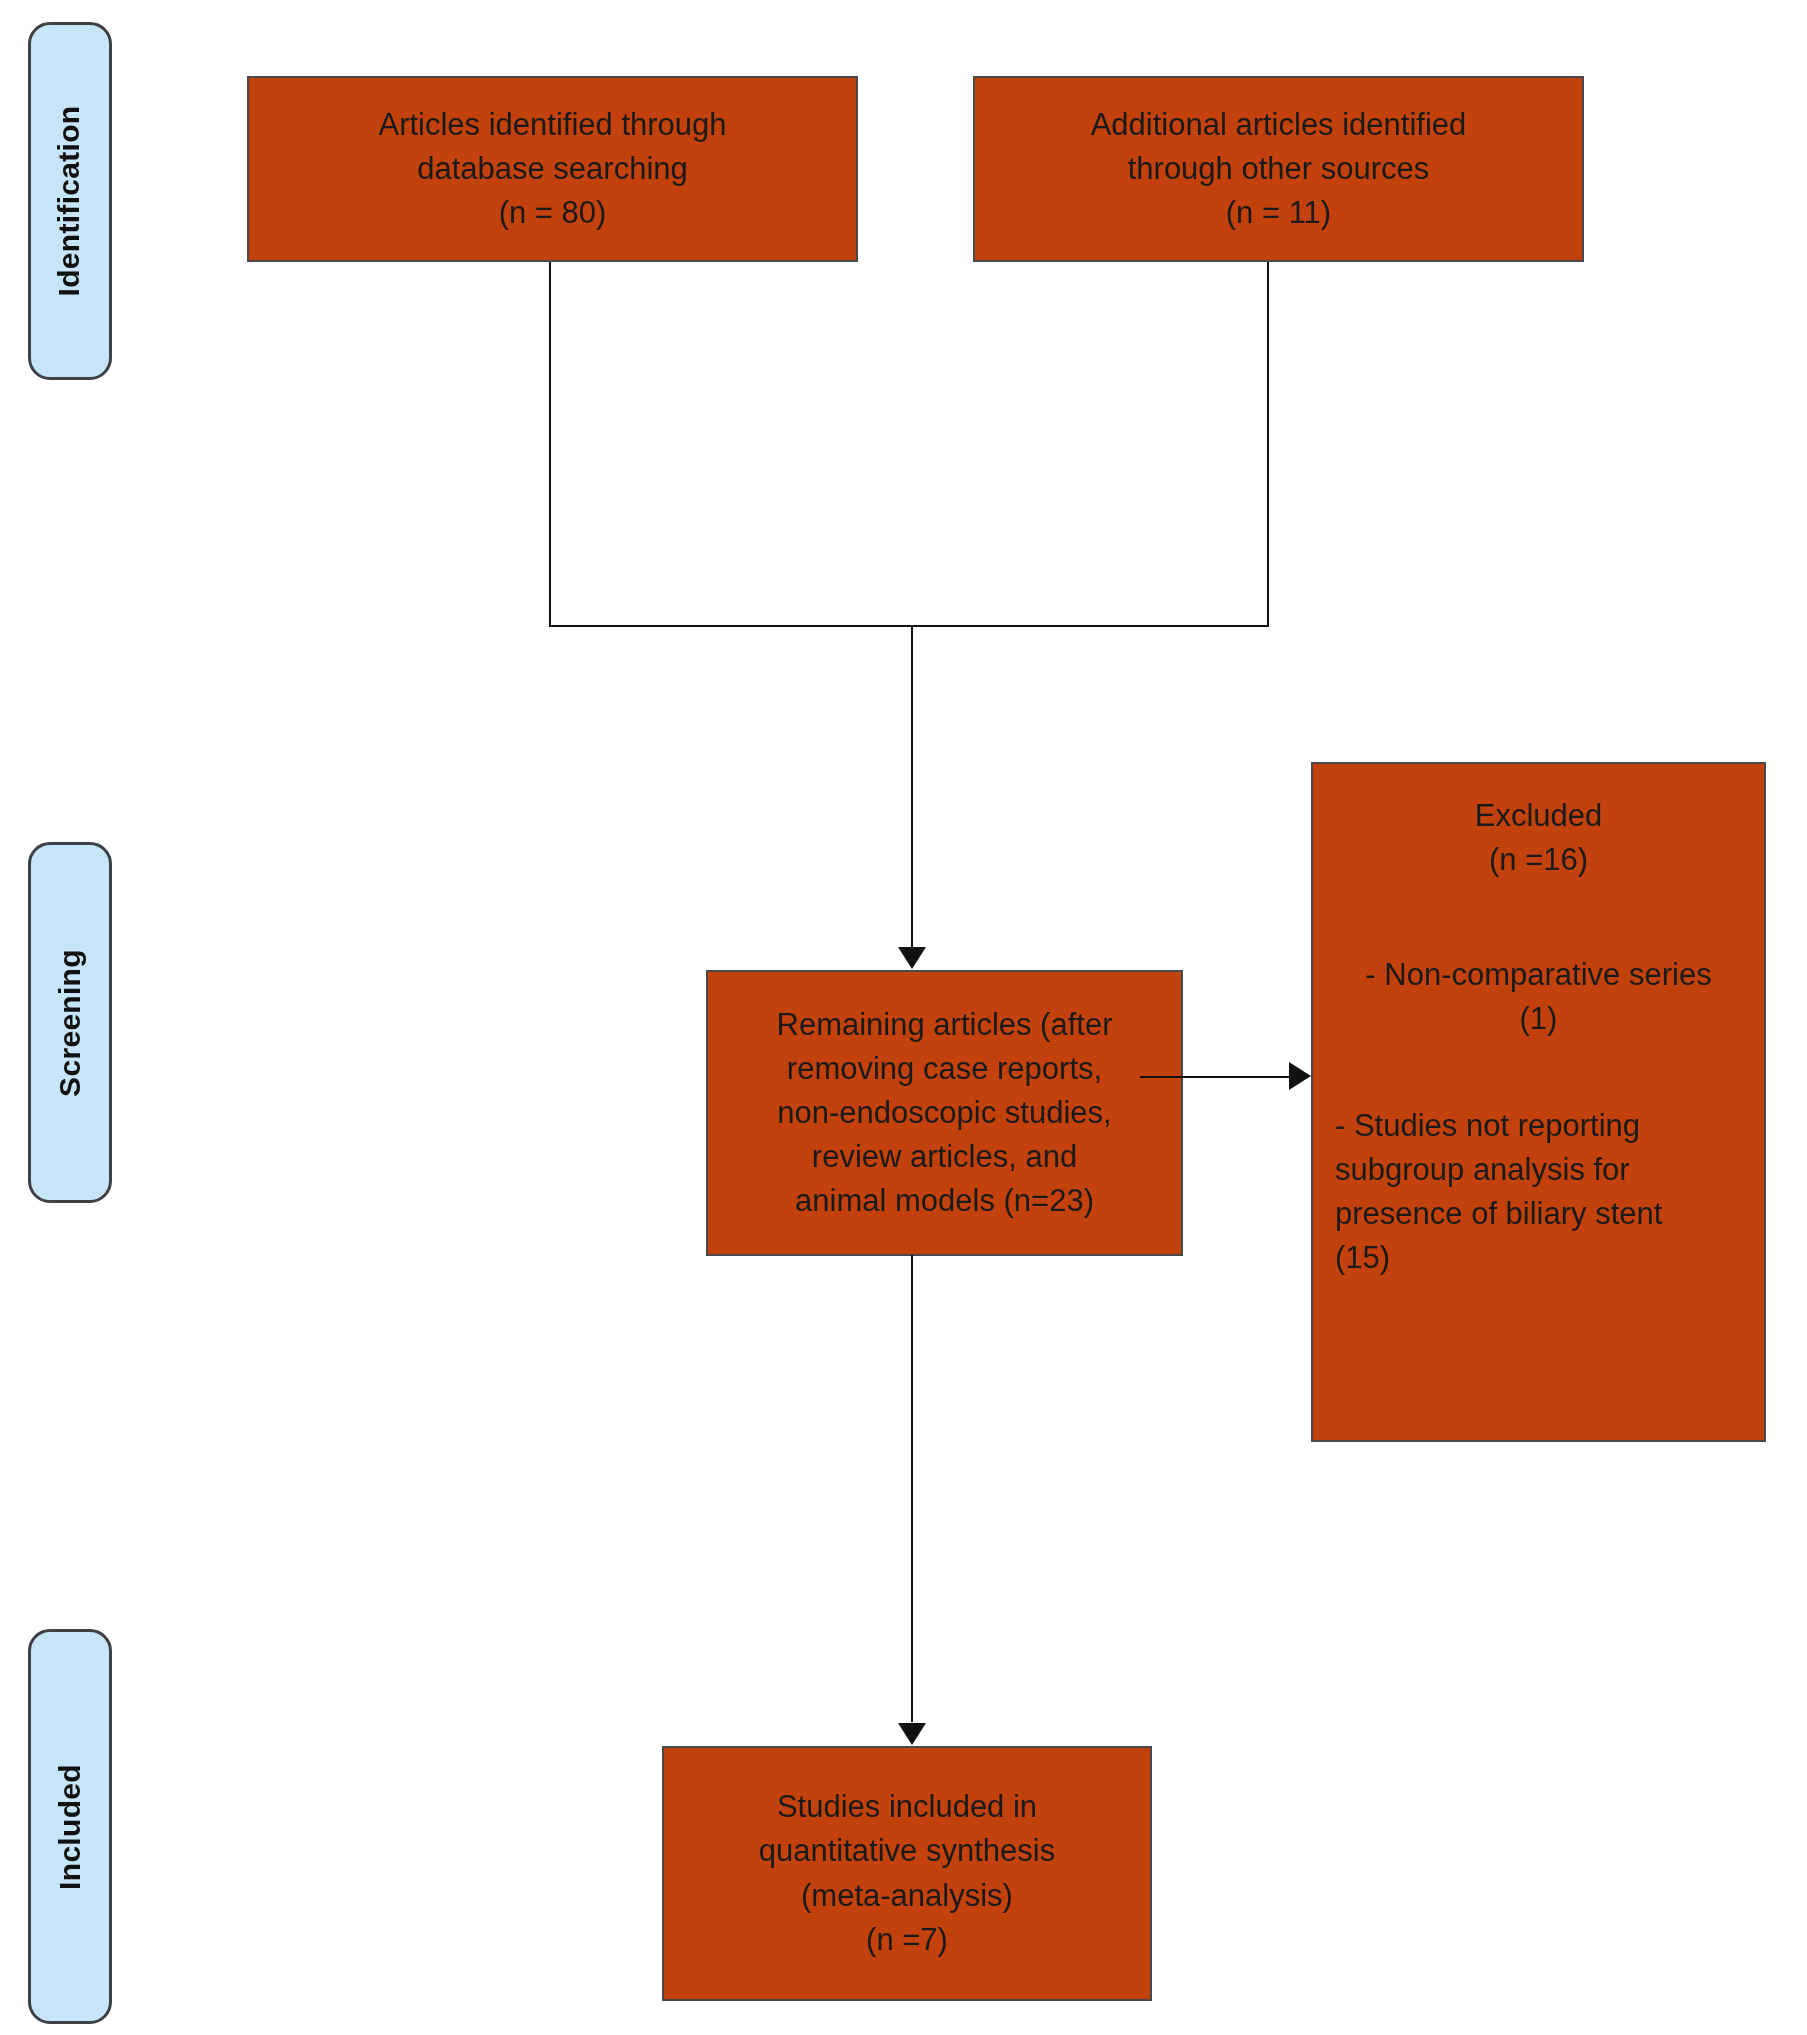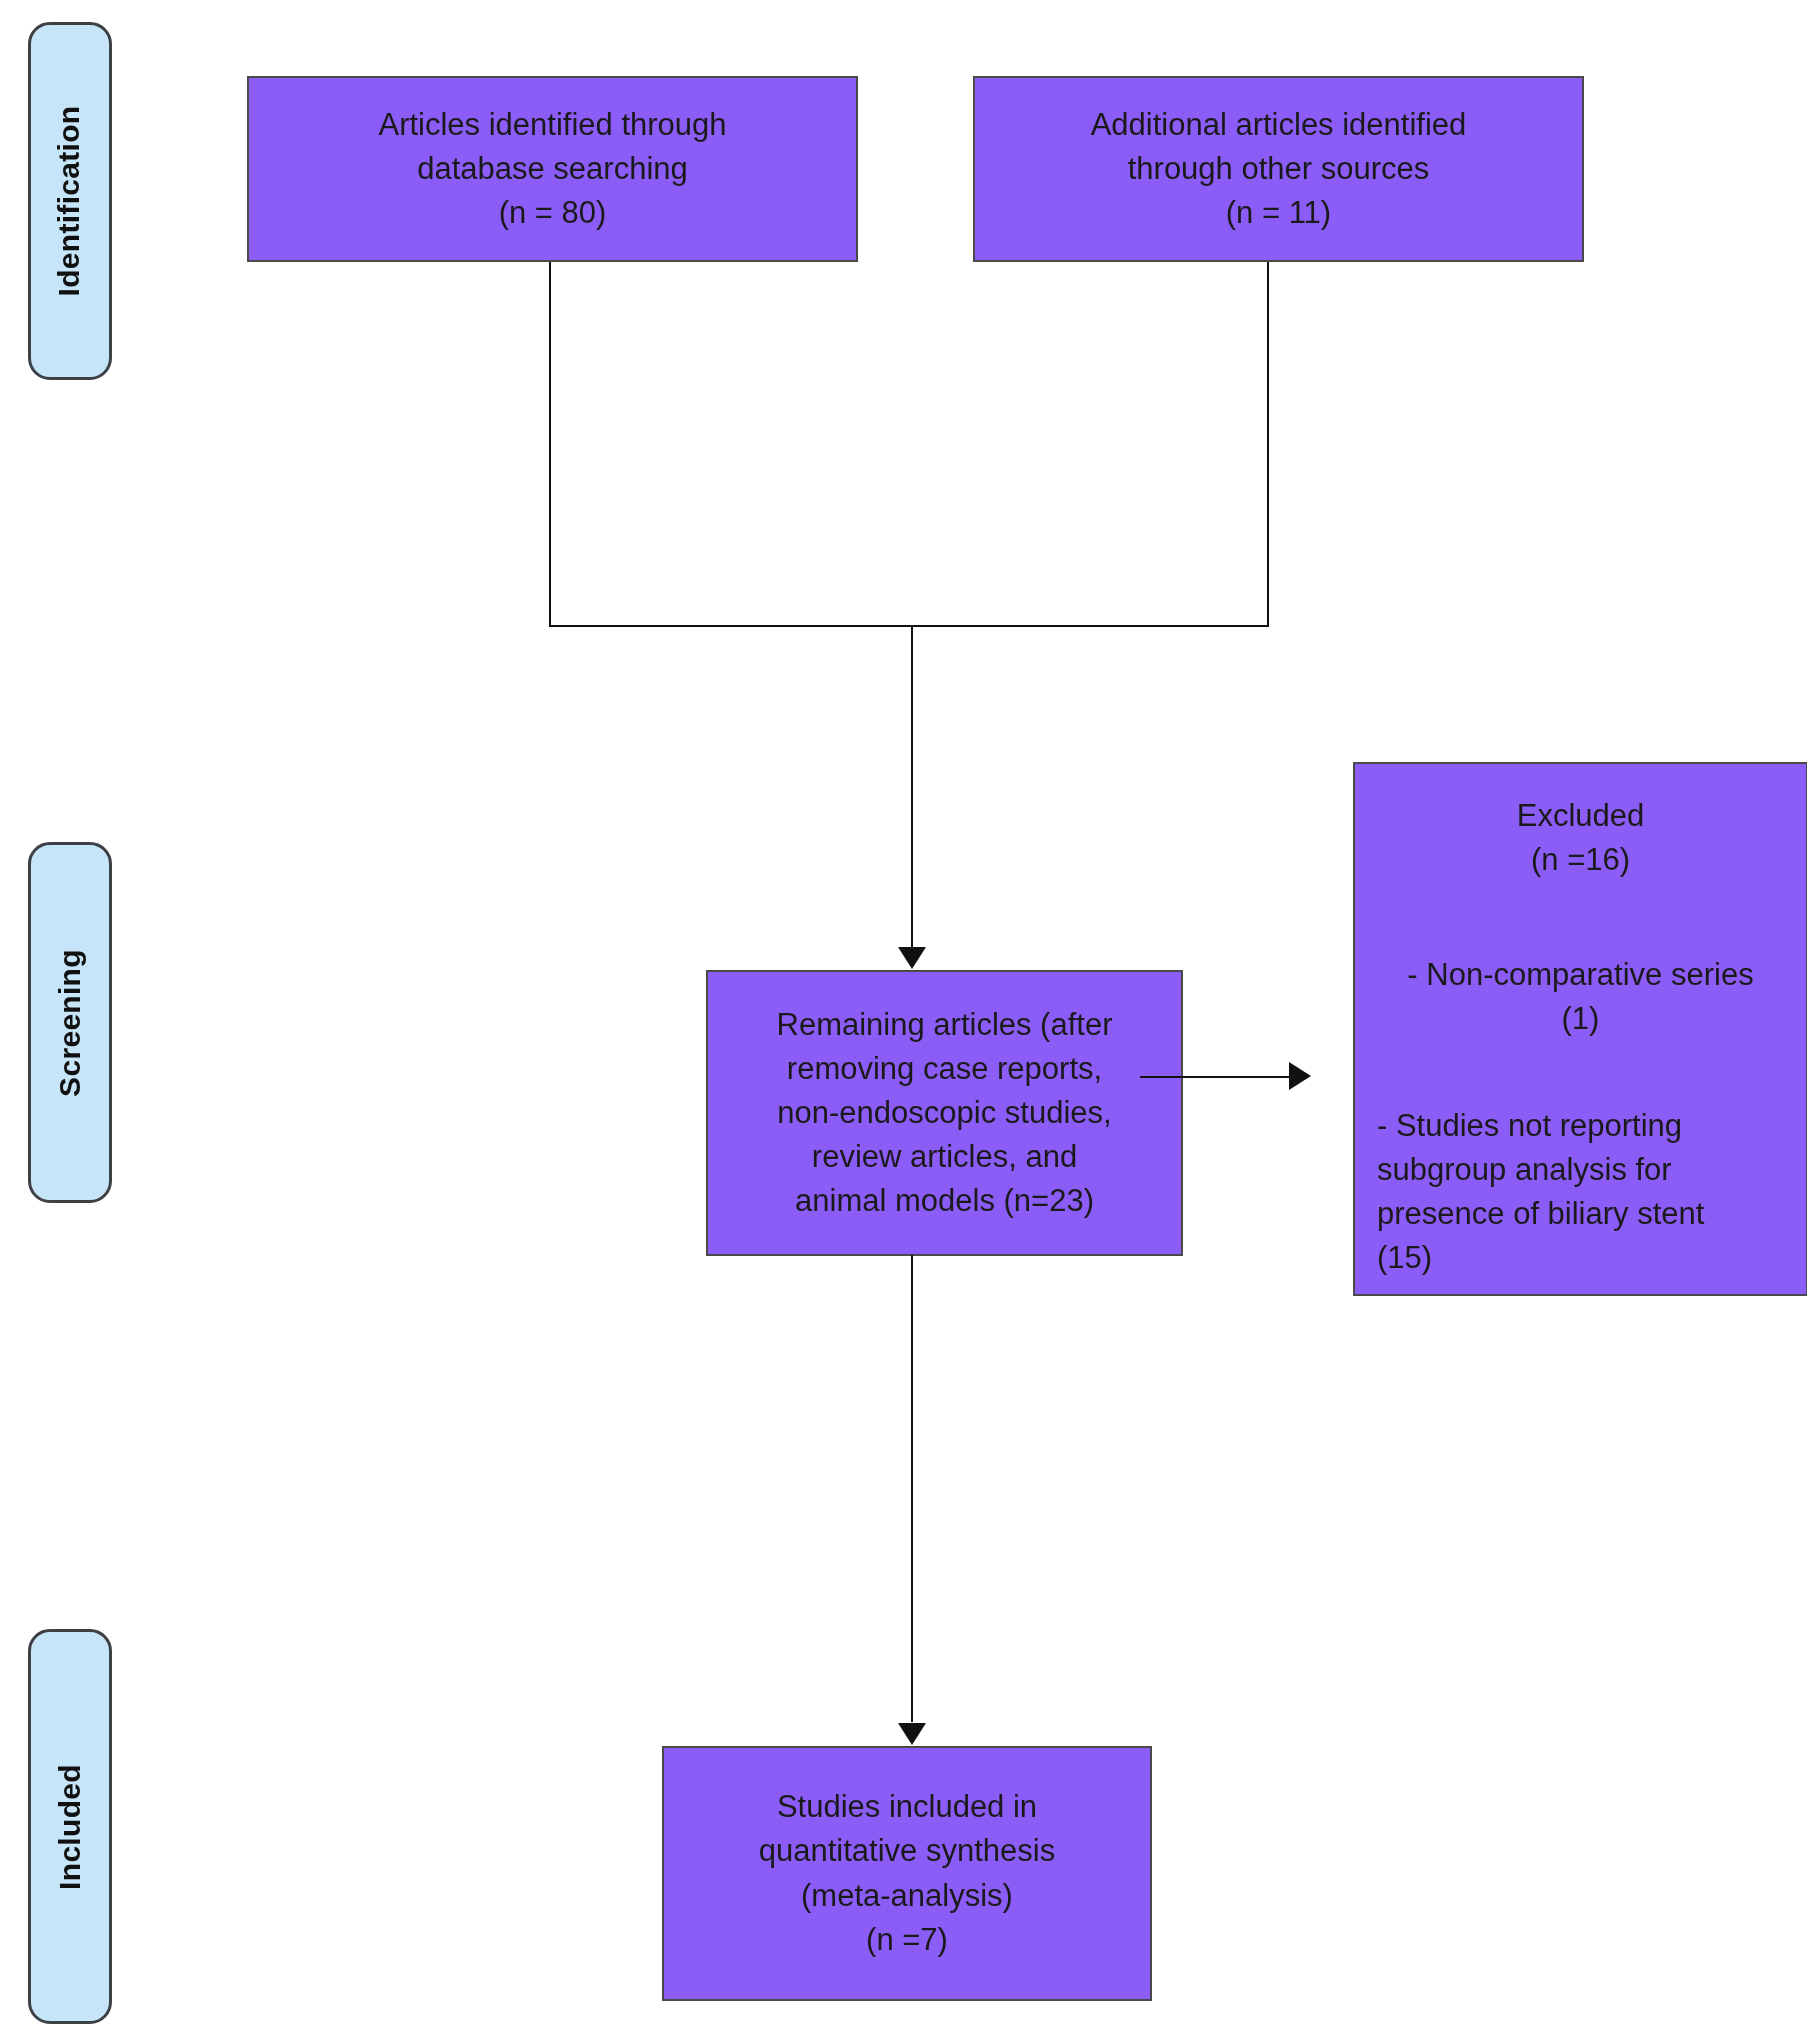--- a/index.html
+++ b/index.html
@@ -35,21 +35,21 @@
     font-size: 30px;
     font-weight: bold;
     color: #111111;
     letter-spacing: 0.3px;
   }
 
   
   .flow-box {
     position: absolute;
     box-sizing: border-box;
-    background: #8b5cf6;
+    background: #c2410c;
     border: 2.6px solid #4a4a4a;
     display: flex;
     align-items: center;
     justify-content: center;
   }
   .flow-box .box-text {
     text-align: center;
     font-size: 31px;
     line-height: 1.42;
     color: #1a1a1a;
@@ -146,21 +146,21 @@
   <div class="arrow-down" style="left:898px; top:947px;"></div>
 
   <div class="flow-box" style="left:662px; top:970px; width:477px; height:286px;margin-left:44px;">
     <div class="box-text">Remaining articles (after
 removing case reports,
 non-endoscopic studies,
 review articles, and
 animal models (n=23)</div>
   </div>
 
-  <div class="flow-box excluded" style="left:1311px; top:762px; width:455px; height:534px;margin-left:42px;">
+  <div class="flow-box excluded" style="left:1311px; top:762px; width:455px; height:680px;">
     <div class="excluded-head">Excluded
 (n =16)</div>
     <div class="excluded-reason first">- Non-comparative series
 (1)</div>
     <div class="excluded-reason second">- Studies not reporting
 subgroup analysis for
 presence of biliary stent
 (15)</div>
   </div>
 

